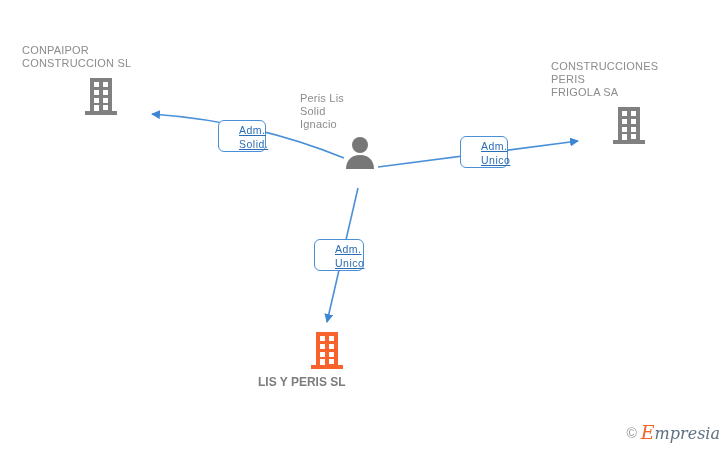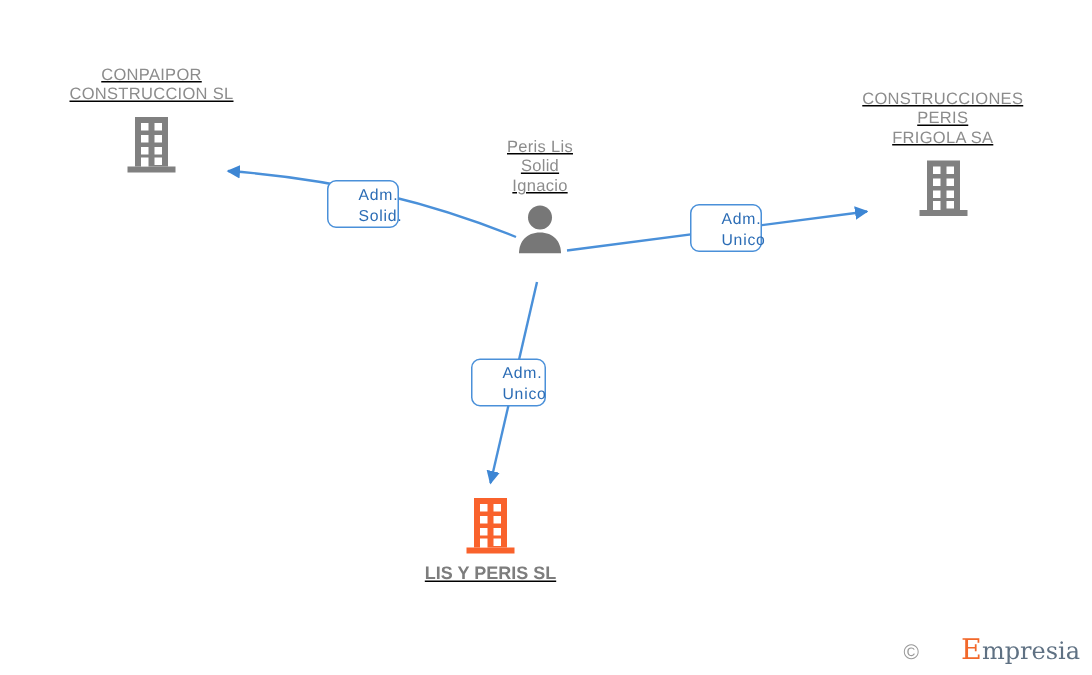--- a/index.html
+++ b/index.html
@@ -24,22 +24,20 @@
     position: absolute;
     left: 0;
     top: 0;
     width: 728px;
     height: 450px;
   }
 
   
   .node {
     position: absolute;
-    text-align: center;
-    text-decoration: underline;
   }
   .node-label {
     color: #8c8c8c;
     font-size: 11px;
     line-height: 13px;
     letter-spacing: 0.2px;
     white-space: pre-line;
   }
   .node-label.bold {
     font-weight: bold;
@@ -59,43 +57,44 @@
     border: 1px solid #4a90d9;
     border-radius: 6px;
     background: #ffffff;
     color: #2b6cb5;
     font-size: 10.5px;
     line-height: 14px;
     text-align: center;
     padding: 2px 6px 3px 20px;
     white-space: pre-line;
     letter-spacing: 0.5px;
+    text-decoration: underline;
   }
 
   
   #watermark {
     position: absolute;
     right: 8px;
     bottom: 8px;
     display: flex;
     align-items: center;
     gap: 4px;
     user-select: none;
   }
   #watermark .copy {
     color: #9a9a9a;
     font-size: 14px;
     line-height: 14px;
   }
   #watermark .brand {
     font-family: "DejaVu Serif", serif;
+    font-style: italic;
     font-size: 16px;
     line-height: 16px;
     color: #5f7183;
-    margin-left: 24px;
   }
   #watermark .brand .cap {
     color: #f2682a;
     font-size: 19px;
   }
 </style>
 </head>
 <body>
 
 <div id="graph-canvas">

